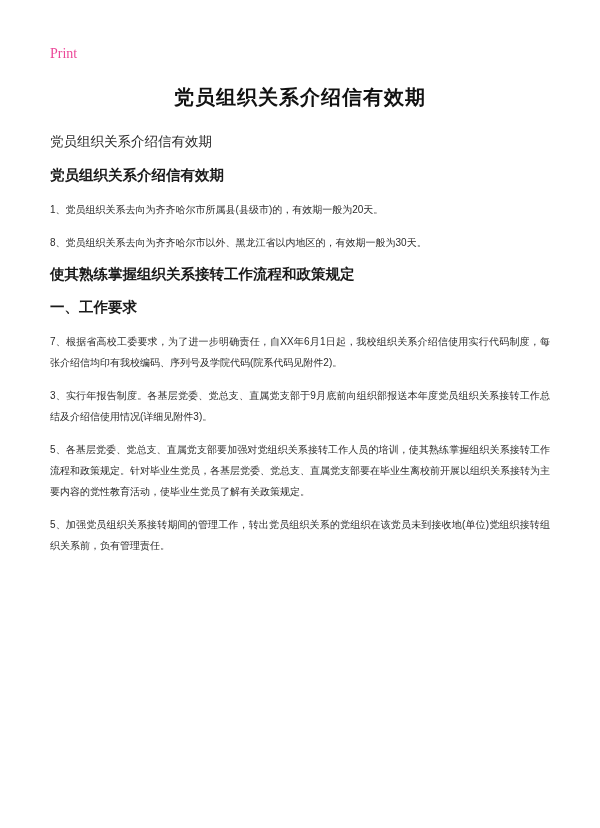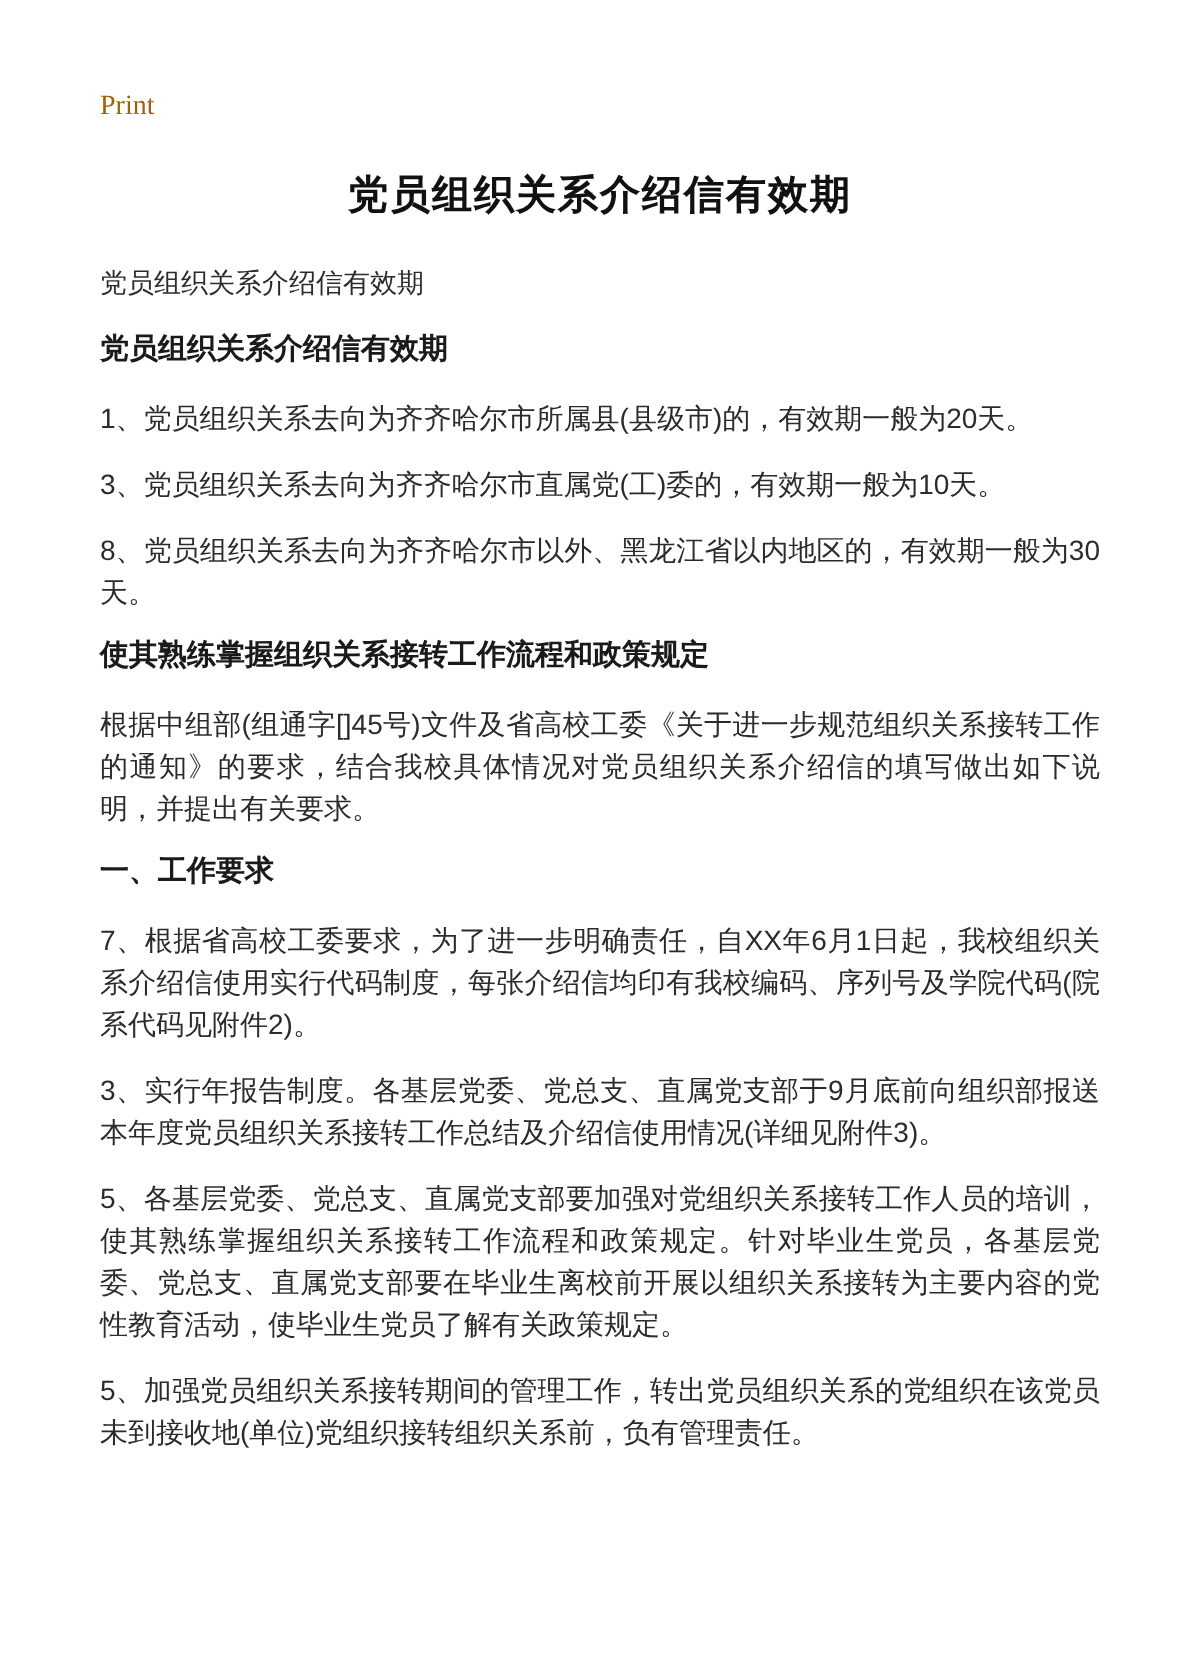--- a/index.html
+++ b/index.html
@@ -19,21 +19,21 @@
     width: 600px;
     height: 828px;
     padding: 44px 50px 0 50px;
     background: #ffffff;
   }
   .print-link {
     display: inline-block;
     font-family: "Liberation Serif", serif;
     font-size: 14px;
     line-height: 16px;
-    color: #a16207;
+    color: #ec4899;
     text-decoration: none;
     cursor: pointer;
   }
   .doc-title {
     font-size: 20px;
     font-weight: bold;
     color: #111111;
     text-align: center;
     letter-spacing: 1px;
     margin: 22px 0 22px 0;
@@ -45,21 +45,21 @@
     margin: 0 0 16px 0;
   }
   .sec-heading {
     font-size: 14.5px;
     font-weight: bold;
     color: #1a1a1a;
     line-height: 18px;
     margin: 0 0 15px 0;
   }
   .body-par {
-    font-size: 14px;
+    font-size: 10px;
     line-height: 21px;
     margin: 0 0 12px 0;
     text-align: justify;
     text-justify: inter-ideograph;
   }
   .body-par:last-child { margin-bottom: 0; }
 </style>
 </head>
 <body>
 
@@ -67,26 +67,24 @@
 
   <a class="print-link">Print</a>
 
   <div class="doc-title">党员组织关系介绍信有效期</div>
 
   <p class="subtitle">党员组织关系介绍信有效期</p>
 
   <div class="sec-heading">党员组织关系介绍信有效期</div>
 
   <p class="body-par">1、党员组织关系去向为齐齐哈尔市所属县(县级市)的，有效期一般为20天。</p>
-  <p class="body-par">3、党员组织关系去向为齐齐哈尔市直属党(工)委的，有效期一般为10天。</p>
   <p class="body-par">8、党员组织关系去向为齐齐哈尔市以外、黑龙江省以内地区的，有效期一般为30天。</p>
 
   <div class="sec-heading">使其熟练掌握组织关系接转工作流程和政策规定</div>
 
-  <p class="body-par">根据中组部(组通字[]45号)文件及省高校工委《关于进一步规范组织关系接转工作的通知》的要求，结合我校具体情况对党员组织关系介绍信的填写做出如下说明，并提出有关要求。</p>
 
   <div class="sec-heading">一、工作要求</div>
 
   <p class="body-par">7、根据省高校工委要求，为了进一步明确责任，自XX年6月1日起，我校组织关系介绍信使用实行代码制度，每张介绍信均印有我校编码、序列号及学院代码(院系代码见附件2)。</p>
   <p class="body-par">3、实行年报告制度。各基层党委、党总支、直属党支部于9月底前向组织部报送本年度党员组织关系接转工作总结及介绍信使用情况(详细见附件3)。</p>
   <p class="body-par">5、各基层党委、党总支、直属党支部要加强对党组织关系接转工作人员的培训，使其熟练掌握组织关系接转工作流程和政策规定。针对毕业生党员，各基层党委、党总支、直属党支部要在毕业生离校前开展以组织关系接转为主要内容的党性教育活动，使毕业生党员了解有关政策规定。</p>
   <p class="body-par">5、加强党员组织关系接转期间的管理工作，转出党员组织关系的党组织在该党员未到接收地(单位)党组织接转组织关系前，负有管理责任。</p>
 
 </div>
 

